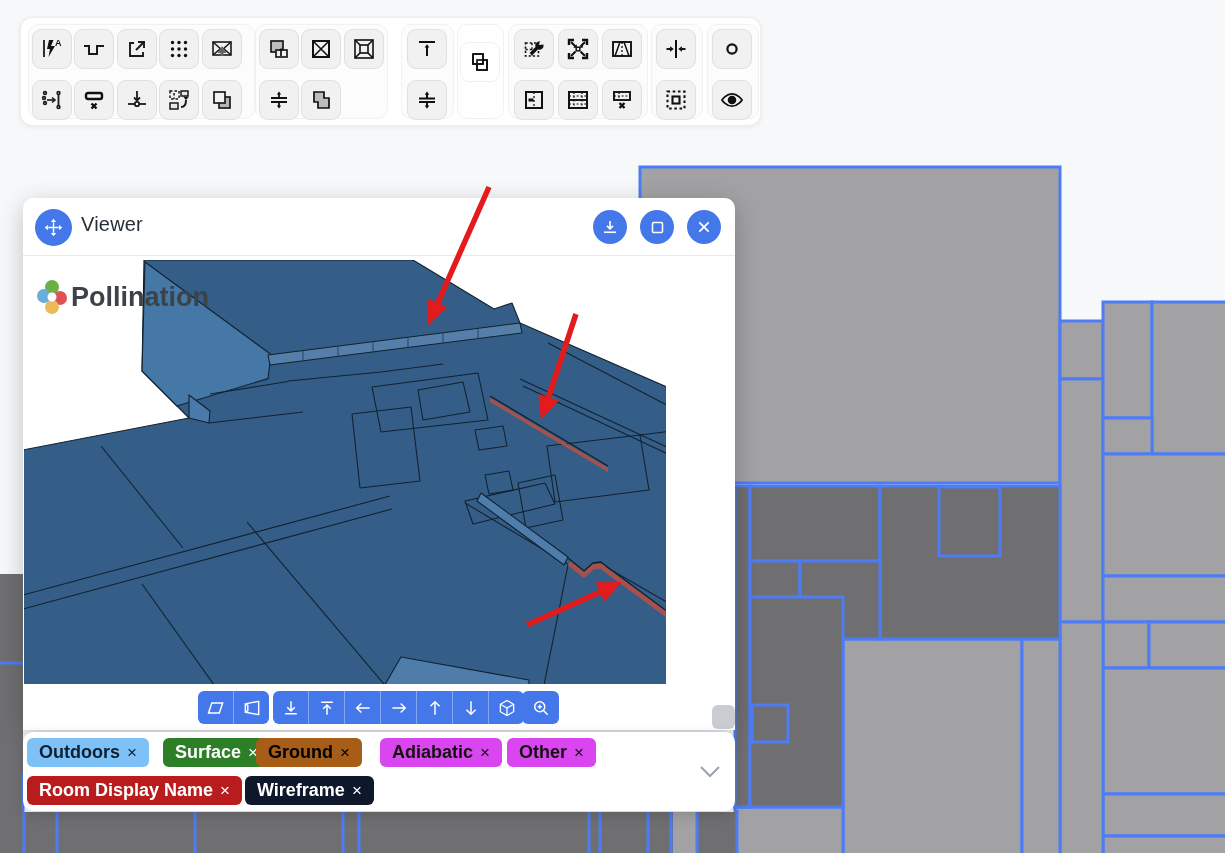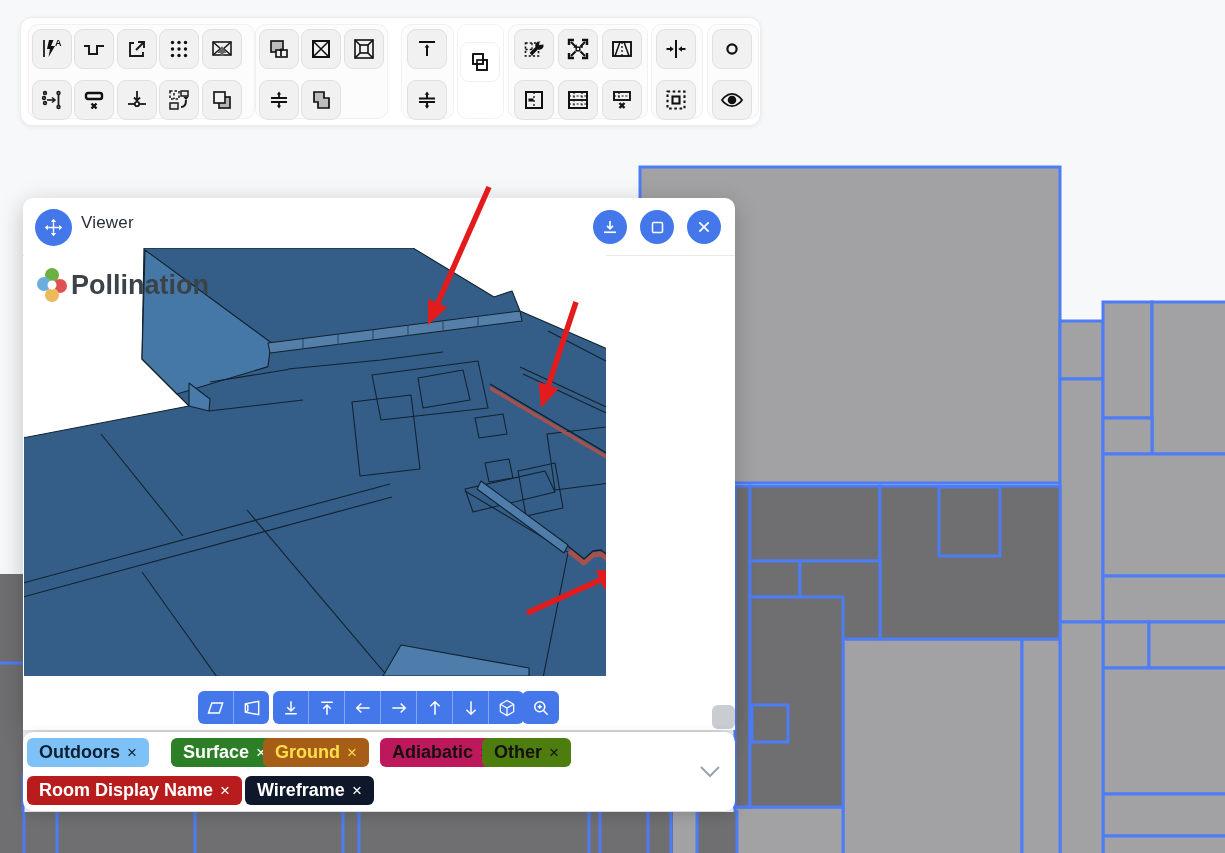--- a/index.html
+++ b/index.html
@@ -15,23 +15,23 @@
   .tbtn{position:absolute;width:38px;height:38px;background:#f1f1f2;
      border:1px solid #e0e0e0;border-radius:9px;
      display:flex;align-items:center;justify-content:center;}
   .tbtn svg{display:block;}
   
   #viewer{left:23px;top:198px;width:712px;height:532px;background:#fff;
      border-radius:10px;box-shadow:0 6px 24px rgba(0,0,0,.22);}
   #vhead{left:0;top:0;width:712px;height:57px;border-bottom:1px solid #e7e9ec;}
   .bluecirc{position:absolute;background:#4478ea;border-radius:50%;
      display:flex;align-items:center;justify-content:center;}
-  #vtitle{position:absolute;left:58px;top:15px;font-size:17px;color:#272f38;
+  #vtitle{position:absolute;left:58px;top:15px;font-size:20px;color:#272f38;
      letter-spacing:.2px;}
-  #vport{left:1px;top:50px;width:582px;height:428px;background:#fff;overflow:hidden;}
+  #vport{left:1px;top:62px;width:642px;height:428px;background:#fff;overflow:hidden;}
   #vfoot{left:0;top:486px;width:712px;height:46px;background:#fff;}
   .fgrp{position:absolute;top:7px;height:33px;display:flex;}
   .fbtn{width:35px;height:33px;background:#4478ea;display:flex;
      align-items:center;justify-content:center;border-right:1px solid rgba(255,255,255,.35);}
   .fbtn:first-child{border-radius:6px 0 0 6px;}
   .fbtn:last-child{border-radius:0 6px 6px 0;border-right:none;}
   .fbtn.solo{border-radius:6px;}
   #thumb{left:689px;top:507px;width:23px;height:24px;background:#c9ccd1;border-radius:6px;}
   
   #tags{left:23px;top:732px;width:712px;height:79px;background:#fff;
@@ -477,24 +477,24 @@
             <path d="M15 15l5 5"></path>
             <path d="M8 10.5h5M10.5 8v5"></path>
           </svg>
         </div>
     </div>
   </div>
   <div id="thumb" class="abs"></div>
 </div>
 <div id="tags" class="abs">
   <div class="chip" style="left:4px;top:6px;background:#7ec1f7;color:#0d1f30">Outdoors<span class="x">×</span></div>
-  <div class="chip" style="left:148px;top:6px;background:#2c7f26;color:#fff">Surface<span class="x">×</span></div>
-  <div class="chip" style="left:240px;top:6px;background:#a65d17;color:#fde047">Ground<span class="x">×</span></div>
-  <div class="chip" style="left:357px;top:6px;background:#be185d;color:#14100f">Adiabatic<span class="x">×</span></div>
-  <div class="chip" style="left:459px;top:6px;background:#4d7c0f;color:#14100f">Other<span class="x">×</span></div>
+  <div class="chip" style="left:140px;top:6px;background:#2c7f26;color:#fff">Surface<span class="x">×</span></div>
+  <div class="chip" style="left:233px;top:6px;background:#a65d17;color:#000000">Ground<span class="x">×</span></div>
+  <div class="chip" style="left:357px;top:6px;background:#d946ef;color:#14100f">Adiabatic<span class="x">×</span></div>
+  <div class="chip" style="left:484px;top:6px;background:#d946ef;color:#14100f">Other<span class="x">×</span></div>
   <div class="chip" style="left:4px;top:44px;background:#b91c1c;color:#fff">Room Display Name<span class="x">×</span></div>
   <div class="chip" style="left:222px;top:44px;background:#0f172a;color:#fff">Wireframe<span class="x">×</span></div>
   <svg class="abs" style="left:676px;top:33px" width="22" height="13" viewBox="0 0 22 13" fill="none" stroke="#9aa2ab" stroke-width="2">
       <path d="M2 2l9 9 9-9"></path>
     </svg>
 </div>
 <svg class="abs" style="left:0;top:0;z-index:50;pointer-events:none" width="1225" height="853">
     <polygon fill="#e31b1c" points="486.5,185.9 435.2,301.9 428.1,298.8 428.0,325.0 447.3,307.3 440.2,304.2 491.5,188.1"></polygon>
   </svg>
 

